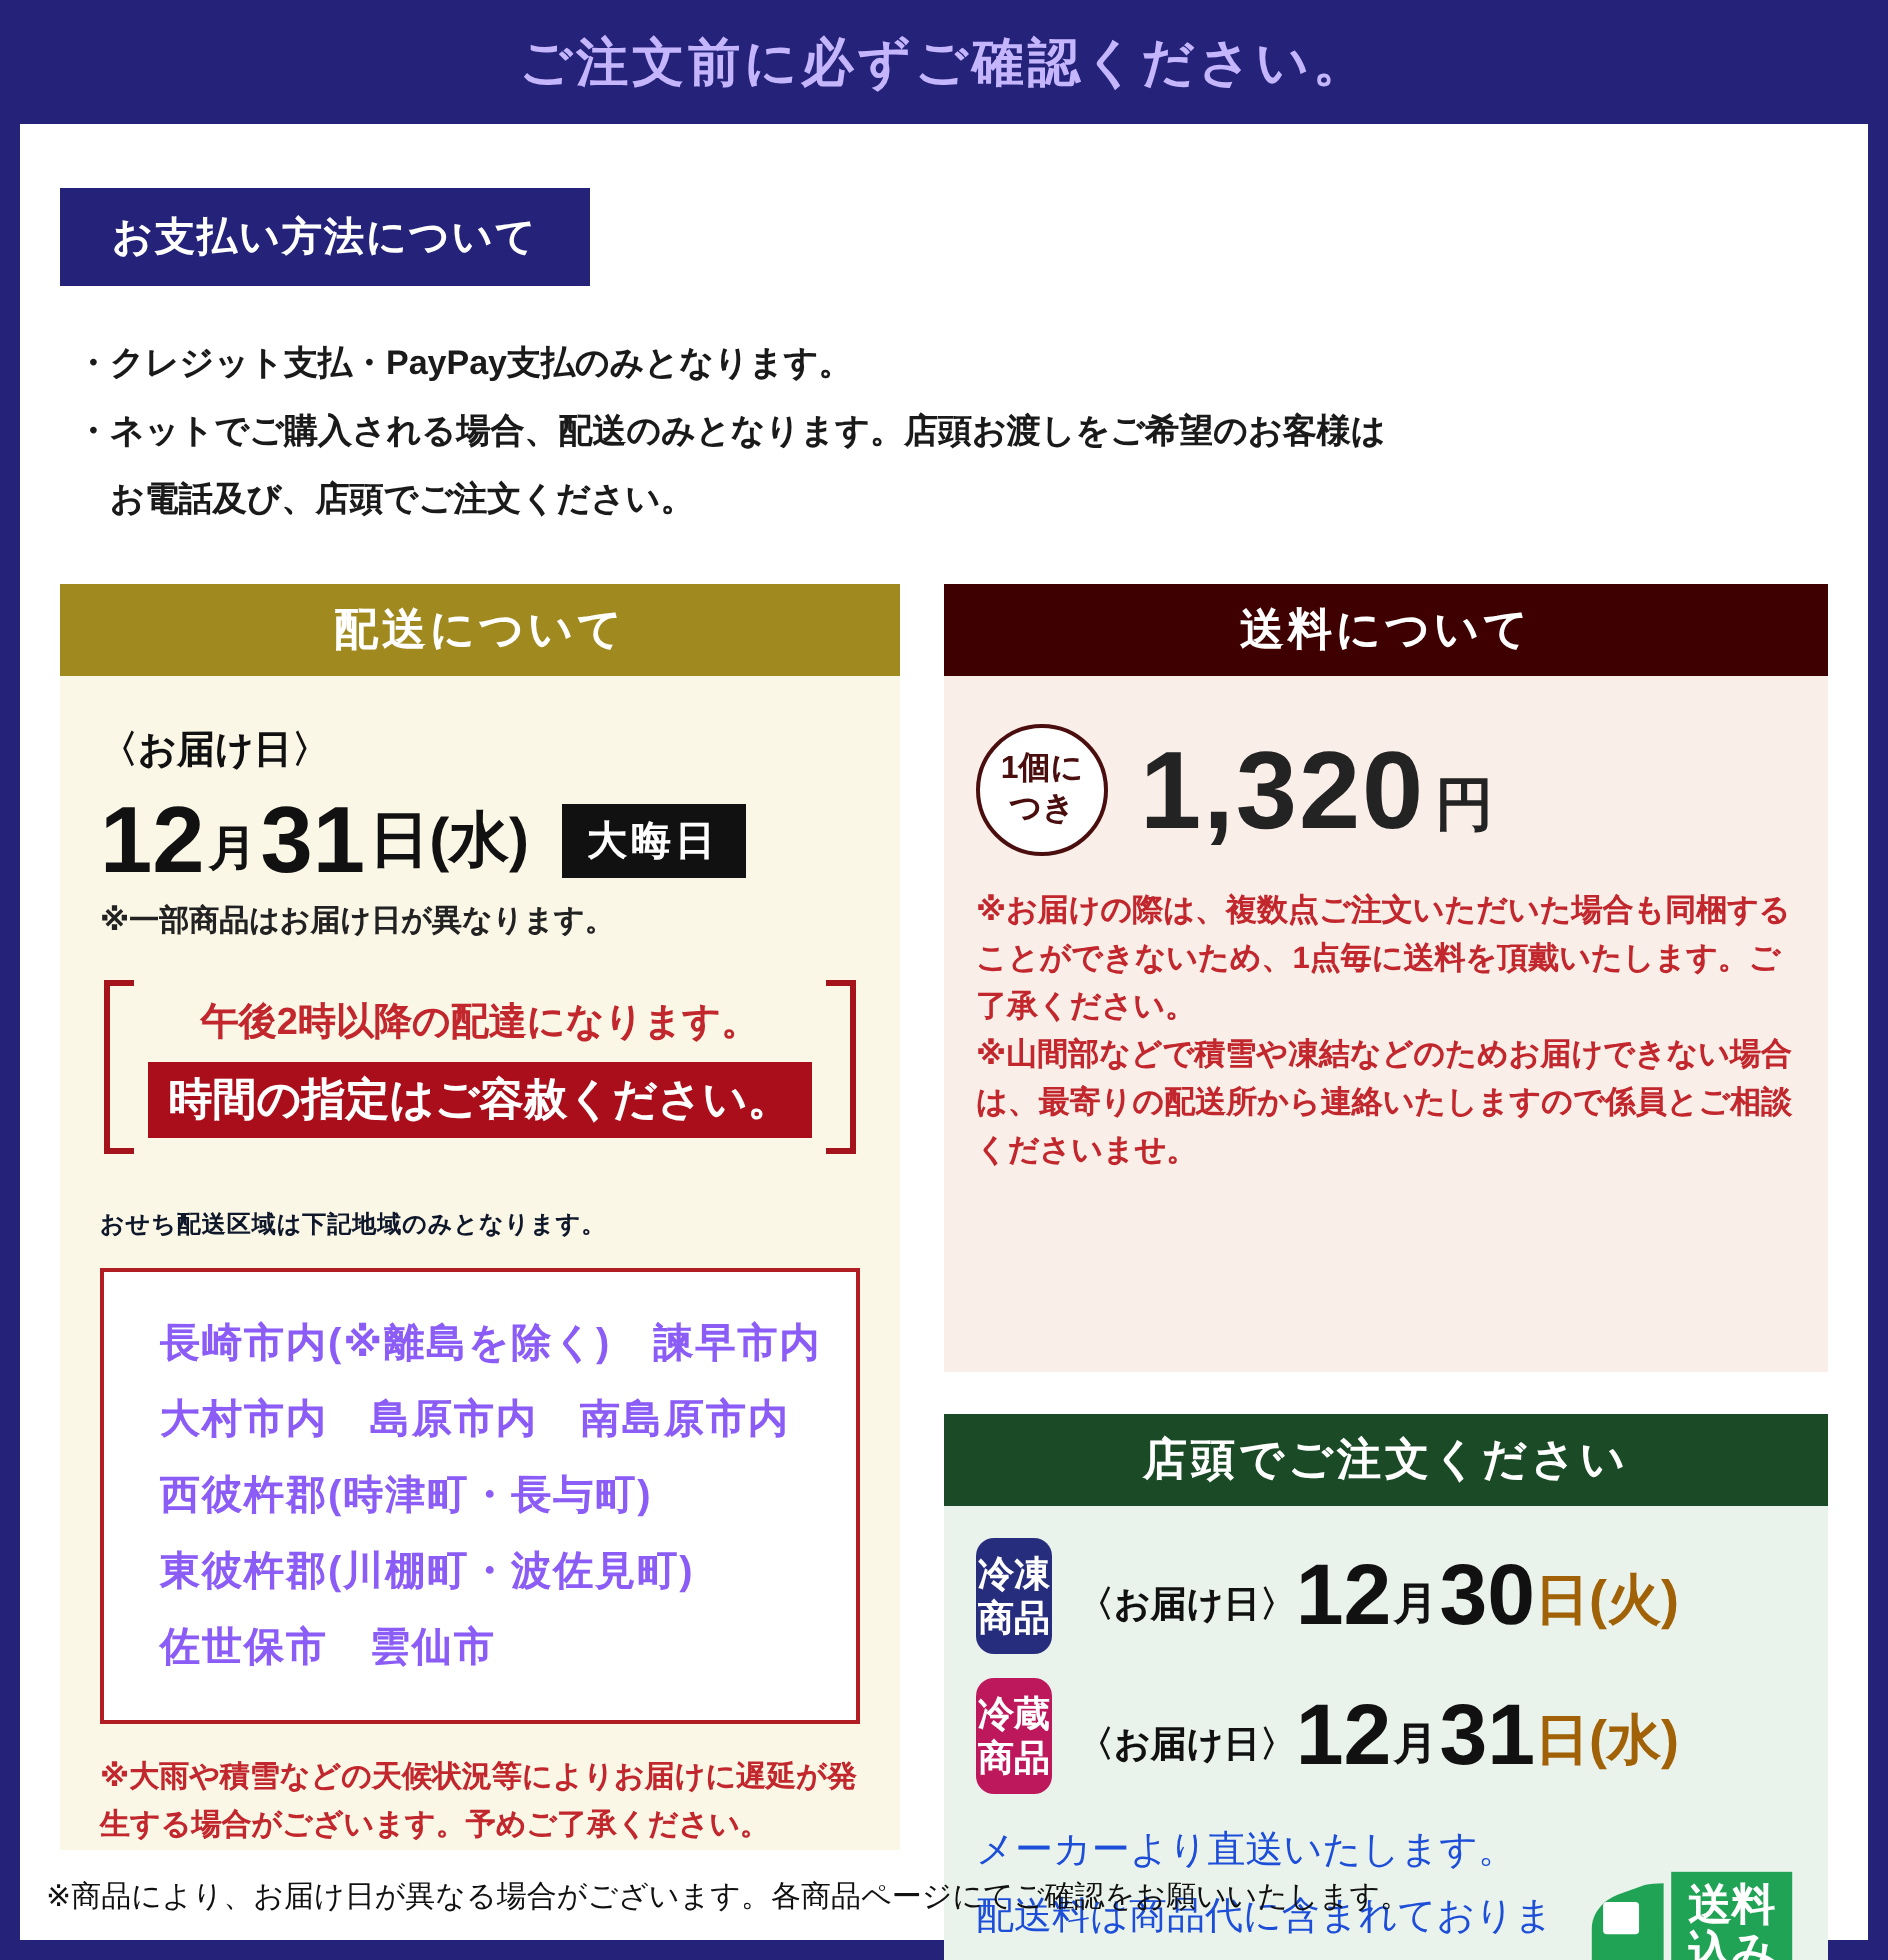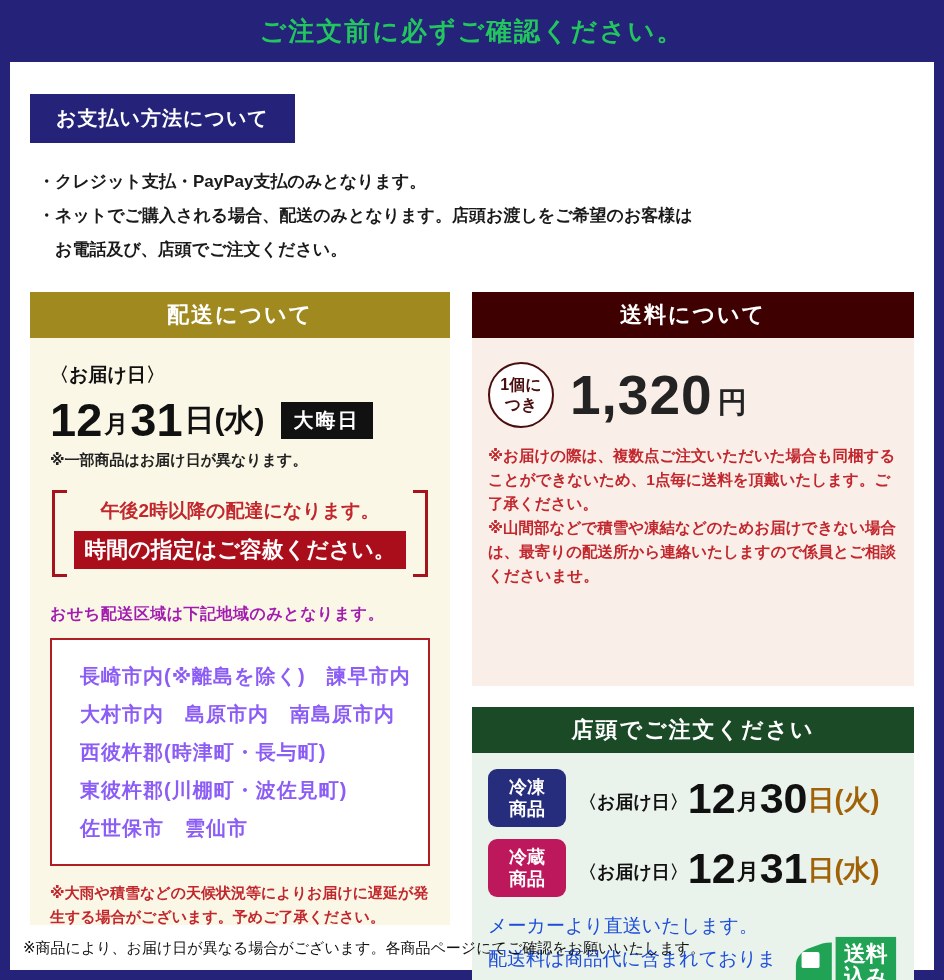--- a/index.html
+++ b/index.html
@@ -5,21 +5,21 @@
   * { margin:0; padding:0; box-sizing:border-box; }
   html,body { width:944px; height:980px; }
   body {
     background:#242279;
     font-family:"Liberation Sans","DejaVu Sans",sans-serif;
     overflow:hidden;
   }
   
   .banner {
     height:62px; display:flex; align-items:center; justify-content:center;
-    color:#22c55e; font-family:"DejaVu Serif","Liberation Serif",serif;
+    color:#c4b5fd; font-family:"DejaVu Serif","Liberation Serif",serif;
     font-size:26px; font-weight:bold; letter-spacing:2px;
   }
   
   .wrapper {
     margin:0 10px; background:#fff; height:908px; position:relative;
     padding:32px 20px 0;
   }
   
   .pay-badge {
     display:inline-block; background:#242279; color:#fff;
@@ -54,21 +54,21 @@
     content:""; position:absolute; top:0; bottom:0; width:12px;
     border:3px solid #a5131d;
   }
   .time-box::before { left:0; border-right:none; }
   .time-box::after  { right:0; border-left:none; }
   .time-line1 { color:#c1272d; font-size:19px; font-weight:bold; margin-bottom:7px; }
   .time-line2 {
     display:inline-block; background:#ab0e1b; color:#fff;
     font-size:22px; font-weight:bold; padding:4px 10px; white-space:nowrap;
   }
-  .area-heading { margin-top:27px; font-size:16px; font-weight:bold; color:#a21caf; letter-spacing:0.5px; }
+  .area-heading { margin-top:27px; font-size:12px; font-weight:bold; color:#0f172a; letter-spacing:0.5px; }
   .area-box {
     margin-top:13px; background:#fff; border:2px solid #b01e24;
     padding:17px 8px 17px 28px;
   }
   .area-line { color:#8b5cf6; font-size:20px; font-weight:bold; line-height:1.9; letter-spacing:1px; }
   .weather-note { margin-top:15px; color:#c1272d; font-size:15px; font-weight:bold; line-height:1.6; }
   
   .ship-body { background:#faeee8; height:348px; padding:22px 16px; margin-bottom:21px; }
   .price-row { display:flex; align-items:center; margin-top:2px; }
   .per-circle {
@@ -78,21 +78,21 @@
     line-height:1.25; flex:none;
   }
   .price-num { font-size:55px; font-weight:bold; color:#232323; margin-left:16px; letter-spacing:1px; line-height:1; }
   .price-unit { font-size:29px; font-weight:bold; color:#232323; margin-left:5px; align-self:flex-end; padding-bottom:5px; }
   .ship-notes { margin-top:16px; color:#c1272d; font-size:15.5px; font-weight:bold; line-height:1.55; }
   .ship-notes div { margin-bottom:0; }
   
   .inc-body { background:#eaf2ec; min-height:250px; padding:16px 16px 10px; }
   .inc-row { display:flex; align-items:center; margin-bottom:12px; }
   .inc-badge {
-    width:78px; height:58px; border-radius:9px; color:#fff;
+    width:38px; height:58px; border-radius:9px; color:#fff;
     font-size:18px; font-weight:bold; line-height:1.25; flex:none;
     display:flex; flex-direction:column; align-items:center; justify-content:center;
   }
   .bg-navy { background:#272d7d; }
   .bg-cyan { background:#be185d; }
   .inc-date { display:flex; align-items:flex-end; margin-left:13px; }
   .inc-label { font-size:18px; font-weight:bold; color:#111; padding-bottom:6px; }
   .inc-num  { font-size:43px; font-weight:bold; color:#111; line-height:1; }
   .inc-unit { font-size:22px; font-weight:bold; color:#111; padding:0 1px 3px; }
   .inc-unit2{ font-size:27px; font-weight:bold; color:#a16207; padding-bottom:2px; }

